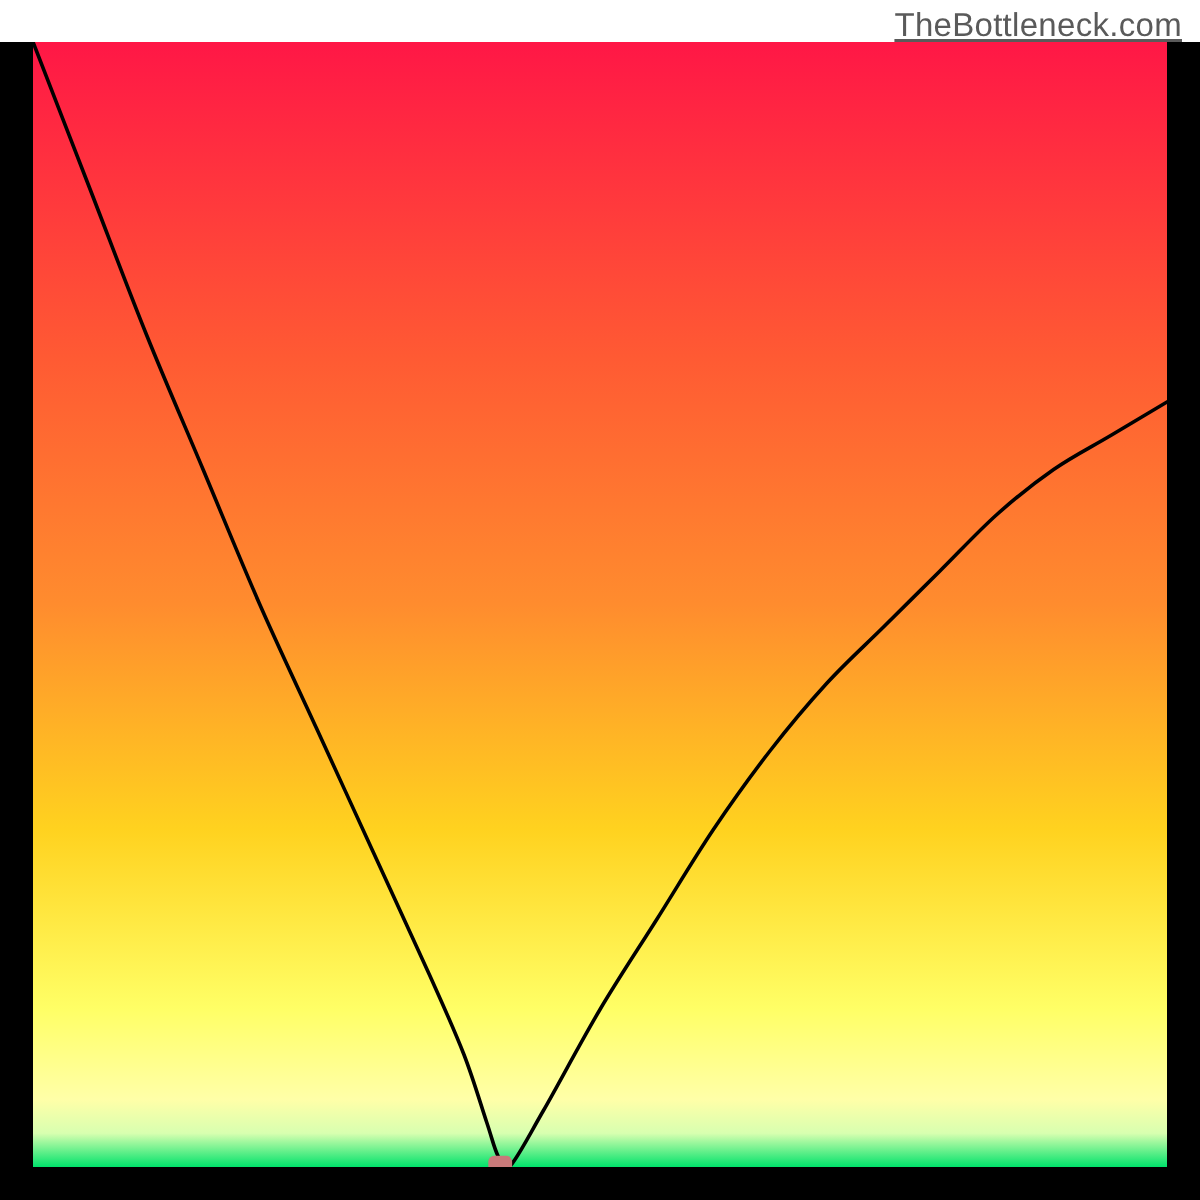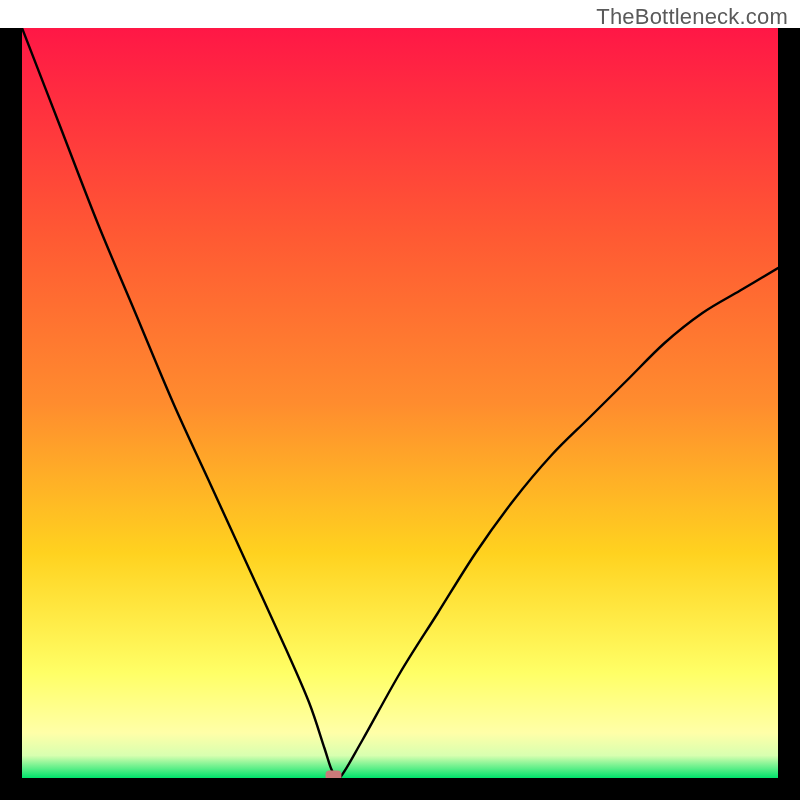--- a/index.html
+++ b/index.html
@@ -12,20 +12,21 @@
     font-family: Arial, Helvetica, sans-serif;
   }
   .watermark {
     position: absolute;
     top: 4px;
     right: 12px;
     color: #5a5a5a;
     font-size: 22px;
     letter-spacing: 0.2px;
     z-index: 10;
+    text-decoration: underline;
   }
   .frame {
     position: absolute;
     left: 0;
     top: 28px;
     width: 800px;
     height: 772px;
     background: #000;
   }
   .plot {

